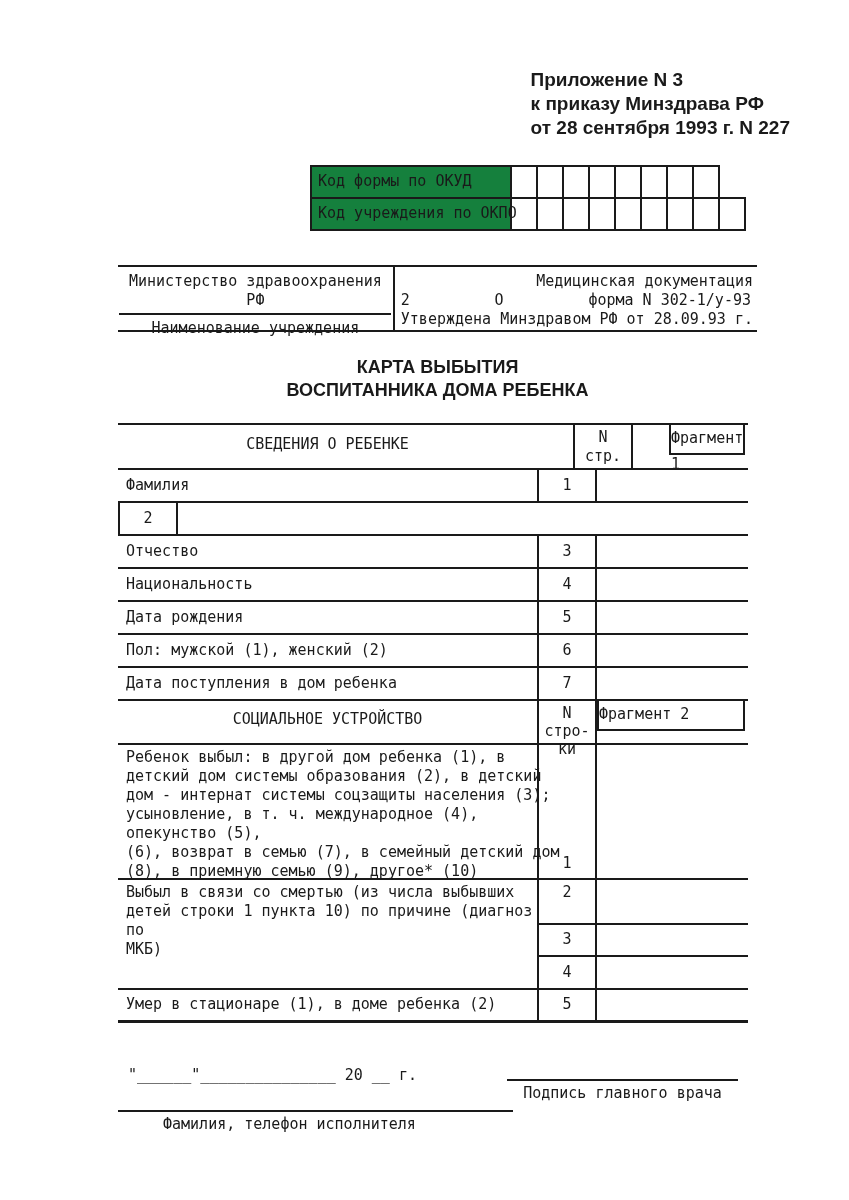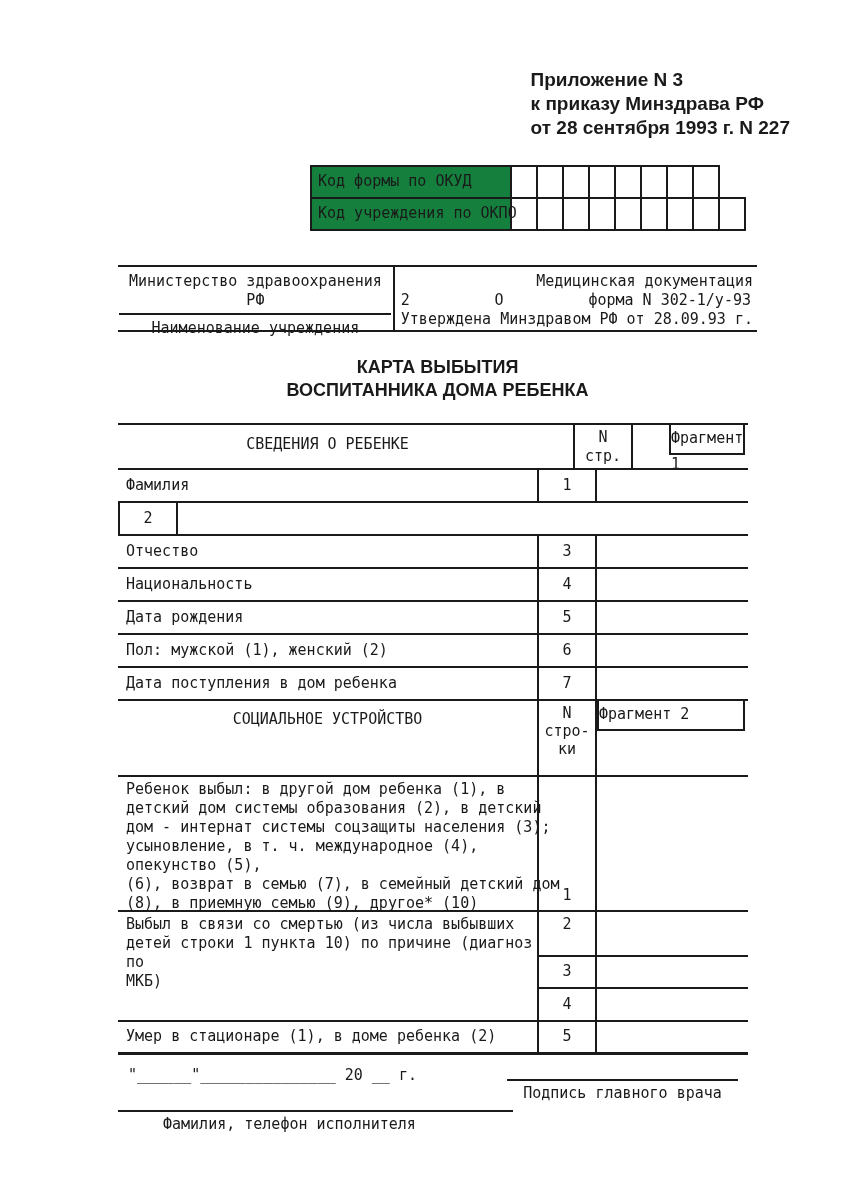--- a/index.html
+++ b/index.html
@@ -57,21 +57,21 @@
 
   
   .mtable{position:absolute;left:118px;top:423px;width:630px;border-top:2px solid #1a1a1a;}
   .trow{display:flex;border-bottom:2px solid #1a1a1a;box-sizing:border-box;}
   .c1{box-sizing:border-box;width:419px;}
   .c2{box-sizing:border-box;width:60px;border-left:2px solid #1a1a1a;border-right:2px solid #1a1a1a;text-align:center;}
   .c3{flex:1;position:relative;}
   .hrow1{height:45px;gap:36px;}
   .hrow1 .c1{text-align:center;padding-top:10px;}
   .hrow1 .c2{padding-top:3px;line-height:19px;}
-  .hrow2{height:76px;}
+  .hrow2{height:44px;}
   .hrow2 .c1{text-align:center;padding-top:9px;}
   .hrow2 .c2{padding-top:3px;line-height:18px;}
   .frag-box{
     position:absolute;top:0;left:0;right:3px;height:30px;box-sizing:border-box;
     border:2px solid #1a1a1a;border-top:none;
     text-align:left;line-height:26px;
   }
   .drow{height:33px;}
   .drow .c1{padding-left:8px;line-height:30px;white-space:nowrap;}
   .drow .c2{line-height:30px;}

